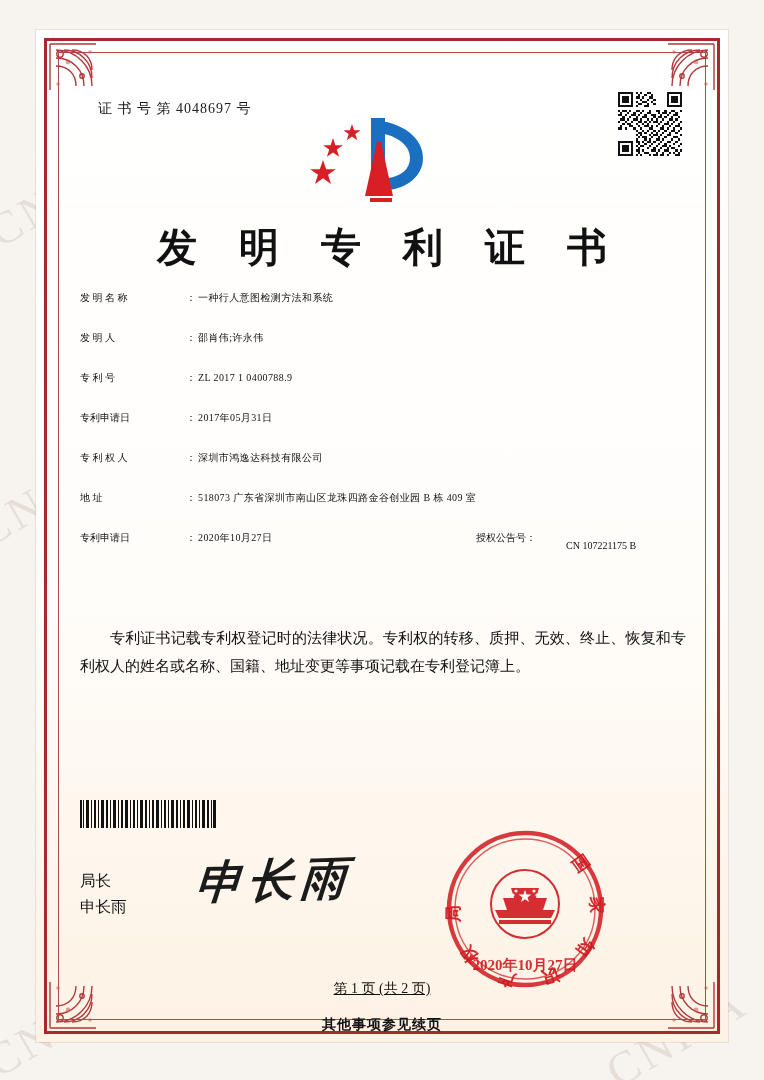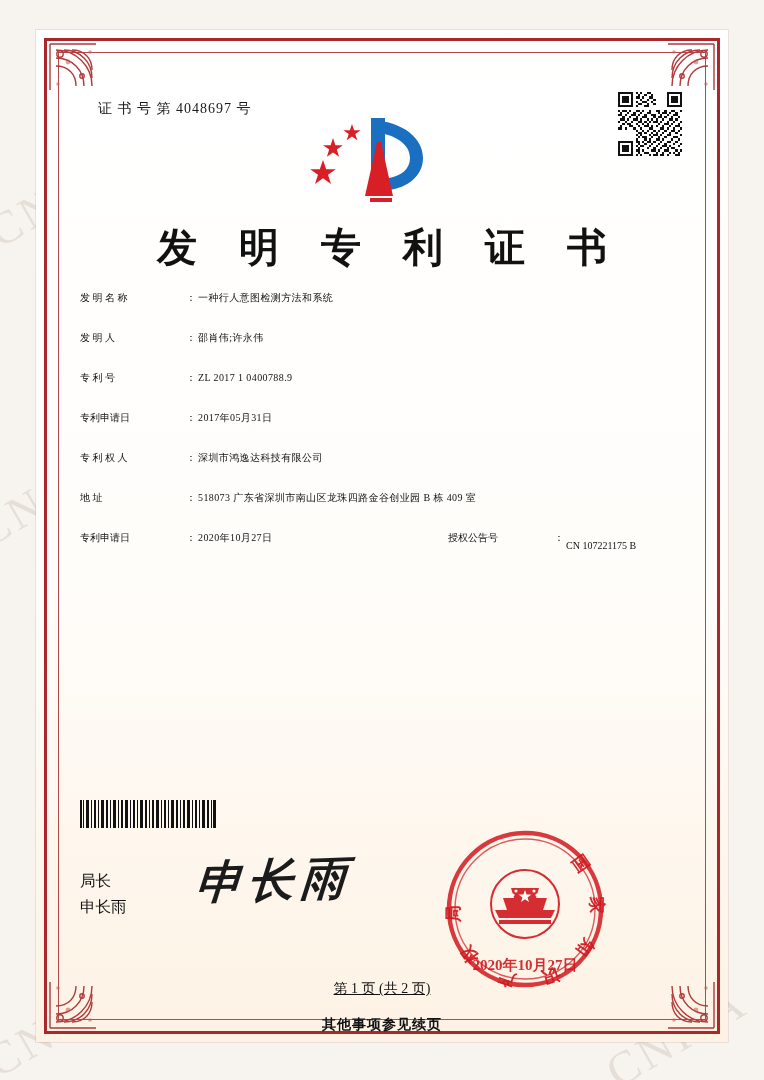--- a/index.html
+++ b/index.html
@@ -148,21 +148,21 @@
     letter-spacing: .4px;
   }
   .field .colon { margin: 0 2px 0 0; }
 
   .field.two-col { margin-bottom: 0; }
   .field.two-col .val { flex: none; width: 250px; }
   .field .lbl2 {
     width: 118px;
     flex: none;
     display: flex;
-    justify-content: space-between;
+    justify-content: center;
   }
   .field .val2 { flex: 1; margin-top: 8px; }
 
   
   .paras {
     position: absolute;
     left: 44px;
     right: 42px;
     top: 595px;
     font-size: 15px;
@@ -624,20 +624,21 @@
       <div class="lbl2">
         <span>授权公告号</span>
           <span class="colon">：</span>
       </div>
       <div class="val2">CN 107221175 B</div>
     </div>
 
   </div>
 
   <div class="paras">
+    <p>专利证书记载专利权登记时的法律状况。专利权的转移、质押、无效、终止、恢复和专利权人的姓名或名称、国籍、地址变更等事项记载在专利登记簿上。</p>
   </div>
 
   <div class="barcode">
     <svg viewBox="0 0 136 28" shape-rendering="crispEdges">
       <rect width="136" height="28" fill="#ffffff" opacity="0"></rect>
       <g fill="#111">
         <rect x="0" y="0" width="2" height="28"></rect>
           <rect x="3" y="0" width="1" height="28"></rect>
         <rect x="6" y="0" width="3" height="28"></rect>
           <rect x="11" y="0" width="1" height="28"></rect>

